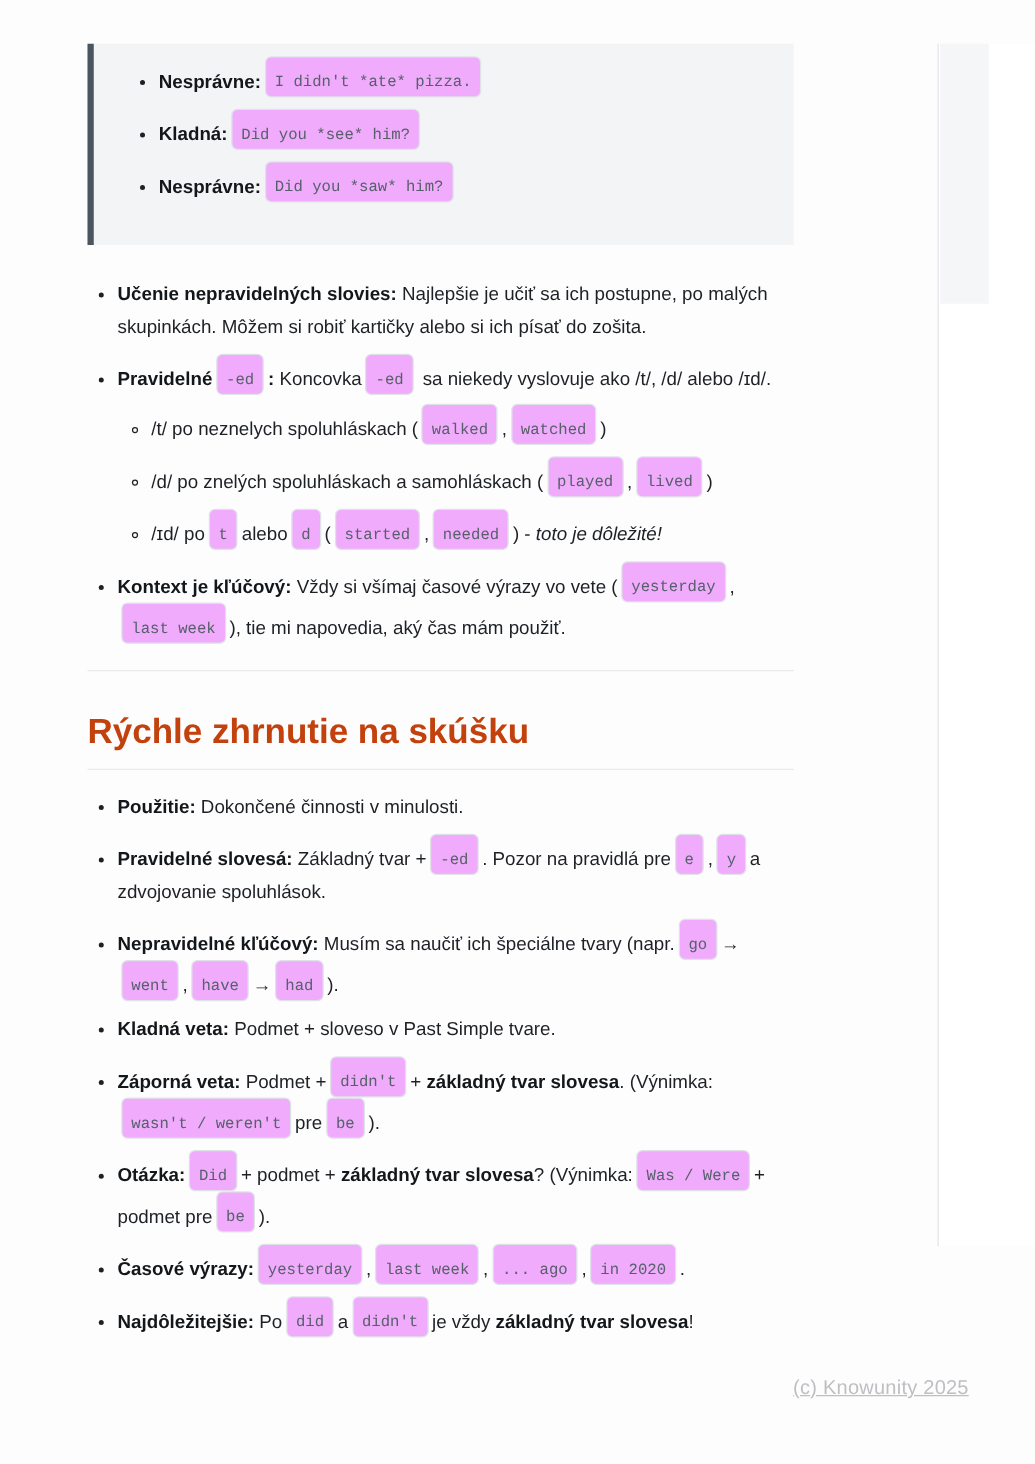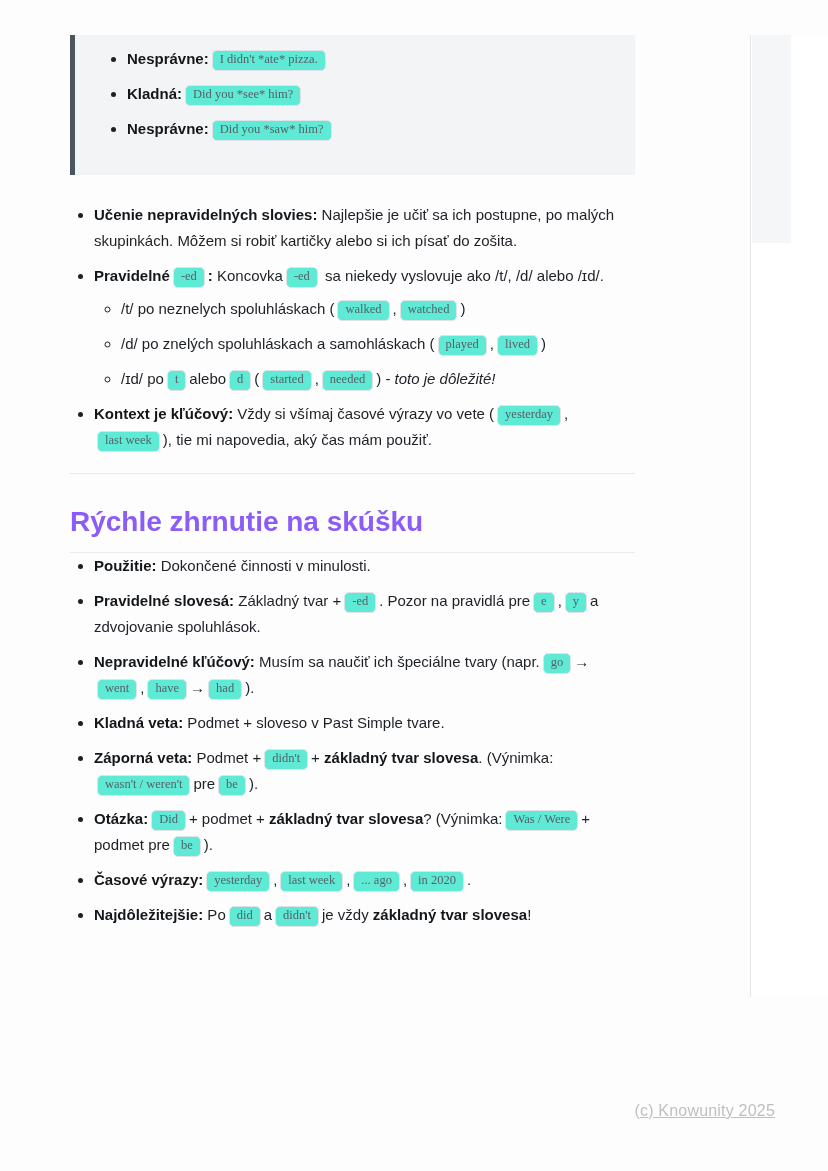--- a/index.html
+++ b/index.html
@@ -21,45 +21,45 @@
   }
   blockquote ul { margin:0; padding-left:28px; }
   blockquote li { margin-bottom:9px; line-height:26px; }
   ul.main-list { margin:0; padding-left:24px; }
   ul.main-list > li { margin-bottom:9px; line-height:26px; }
   ul.sub-list { list-style:circle; margin:7px 0 0 0; padding-left:27px; }
   ul.sub-list > li { margin-bottom:9px; line-height:26px; }
   strong { font-weight:700; color:#14171a; }
   em { font-style:italic;text-align:center; }
   code {
-    font-family:Liberation Serif, serif;
+    font-family:Liberation Mono, monospace;
     font-size:12.5px;
     color:#57606a;
-    background:#5eead4;
+    background:#f0abfc;
     border:1px solid #dfe3e8;
     border-radius:5px;
-    padding:0 7px 3px 7px;
+    padding:12px 7px 3px 7px;
     margin:0 3px;
     white-space:nowrap;
     display:inline-block;
     position:relative; top:-1px;
     line-height:16px;
   }
   hr.divider {
     border:none; border-top:1px solid #e8eaee;
     margin:20px 0 0 0;
   }
   h2.section-heading {
     margin:31px 0 0 0;
     font-size:28px; line-height:34px; font-weight:700;
-    color:#8b5cf6;
+    color:#c2410c;
     padding-bottom:13px;
     border-bottom:1px solid #e8eaee;
   }
-  ul.main-list.after-heading { }
+  ul.main-list.after-heading { margin-top:17px; }
   .page-edge {
     position:absolute; left:750px; top:35px; width:78px; height:962px;
     background:#ffffff;
     border-left:1px solid #e3e4e7;
   }
   .page-edge-block {
     position:absolute; left:1px; top:0; width:39px; height:208px;
     background:#f5f6f8;
   }
   .footer {

